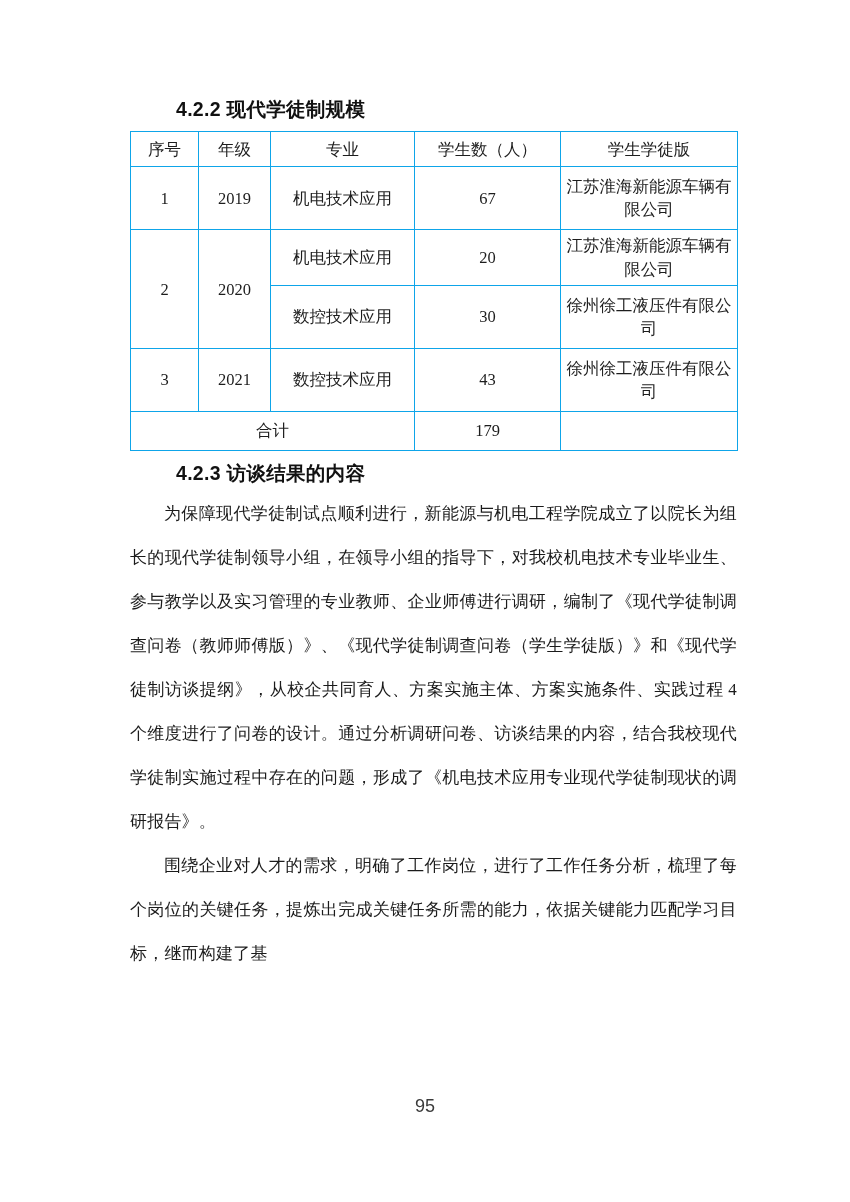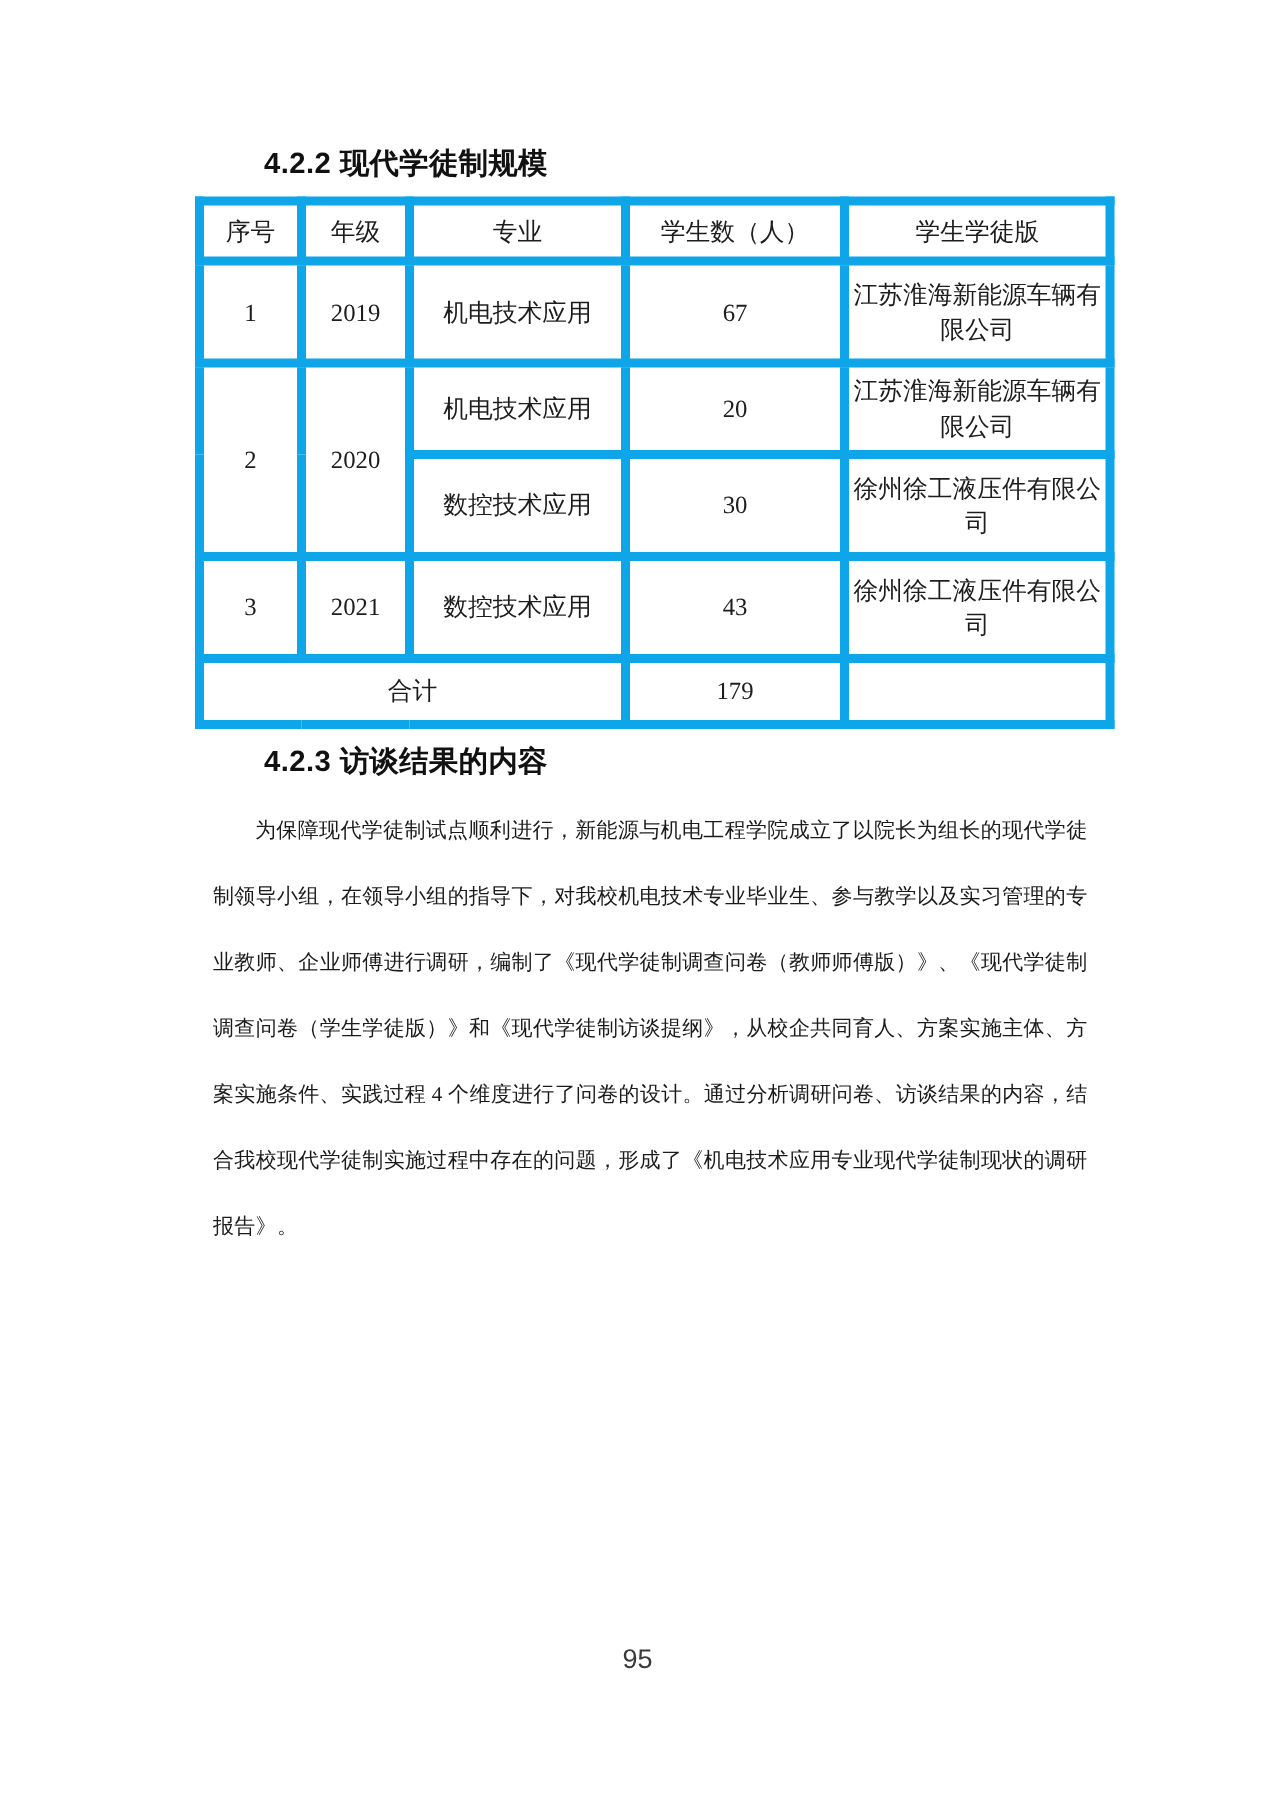--- a/index.html
+++ b/index.html
@@ -53,21 +53,21 @@
   table.scale-table {
     border-collapse: collapse;
     width: 607px;
     table-layout: fixed;
     font-size: 16.5px;
     line-height: 1.42;
     color: #1d1d1d;
   }
   table.scale-table td,
   table.scale-table th {
-    border: 6px solid #0ea5e9;
+    border: 1px solid #0ea5e9;
     text-align: center;
     vertical-align: middle;
     padding: 4px 3px;
     font-weight: normal;
   }
   table.scale-table thead th {
     height: 30px;
     padding: 2px 3px;
   }
   .col-no    { width: 68px; }
@@ -79,25 +79,25 @@
   .cell-tall { height: 54px; }
   .cell-total { height: 30px; }
 
   .corp-cell {
     line-height: 1.42;
     padding: 3px 6px;
   }
 
   
   .para {
-    font-size: 14px;
+    font-size: 17px;
     line-height: 44px;
     text-align: justify;
     text-justify: inter-ideograph;
-    margin: 12px;
+    margin: 0;
     letter-spacing: 0.2px;
     text-indent: 2em;
     color: #1b1b1b;
   }
   .para + .para { margin-top: 0; }
 
   .para-block { margin-top: 6px; }
 
   
   .page-number {
@@ -168,18 +168,19 @@
           <td>179</td>
           <td></td>
         </tr>
       </tbody>
     </table>
 
     <h2 class="heading second">4.2.3 访谈结果的内容</h2>
 
     <div class="para-block">
       <p class="para">为保障现代学徒制试点顺利进行，新能源与机电工程学院成立了以院长为组长的现代学徒制领导小组，在领导小组的指导下，对我校机电技术专业毕业生、参与教学以及实习管理的专业教师、企业师傅进行调研，编制了《现代学徒制调查问卷（教师师傅版）》、《现代学徒制调查问卷（学生学徒版）》和《现代学徒制访谈提纲》，从校企共同育人、方案实施主体、方案实施条件、实践过程 4 个维度进行了问卷的设计。通过分析调研问卷、访谈结果的内容，结合我校现代学徒制实施过程中存在的问题，形成了《机电技术应用专业现代学徒制现状的调研报告》。</p>
+      <p class="para">围绕企业对人才的需求，明确了工作岗位，进行了工作任务分析，梳理了每个岗位的关键任务，提炼出完成关键任务所需的能力，依据关键能力匹配学习目标，继而构建了基</p>
     </div>
 
   </div>
 
   <div class="page-number">95</div>
 </div>
 
 </body></html>

